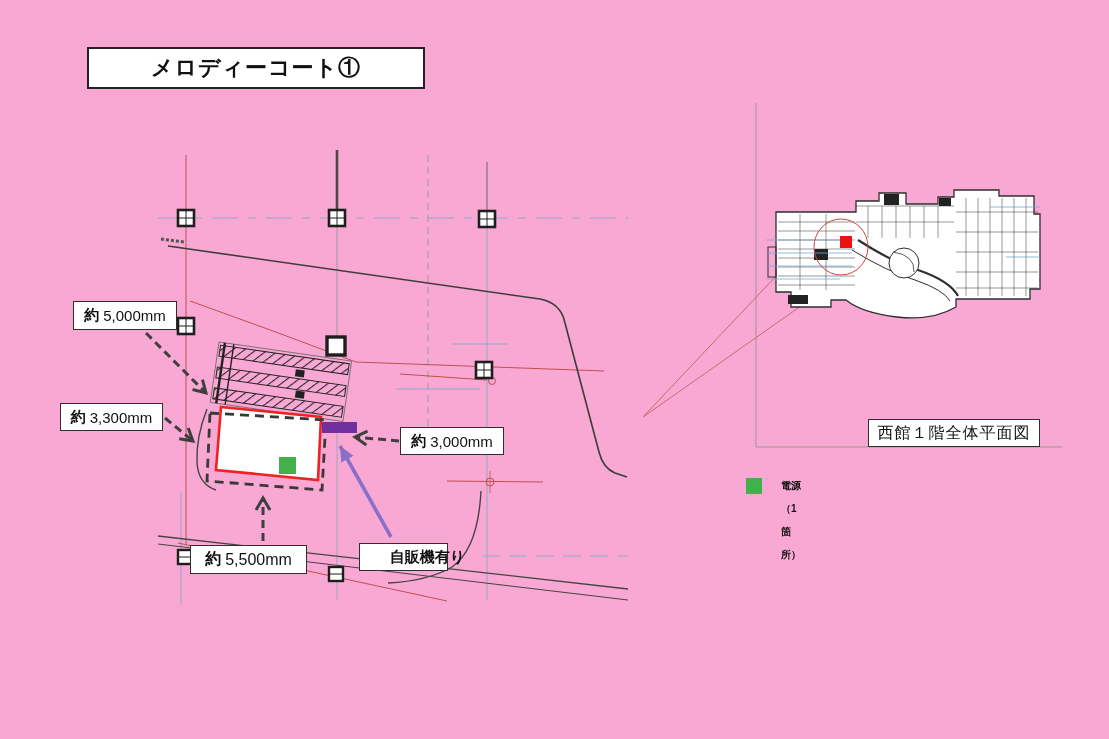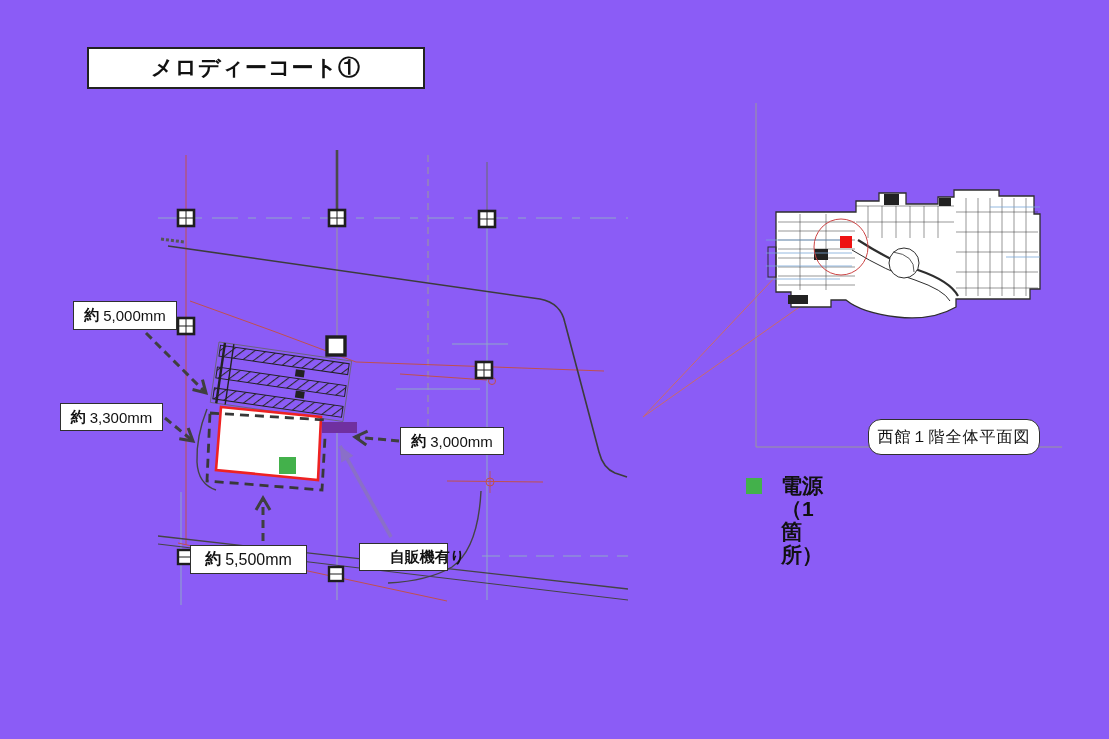--- a/index.html
+++ b/index.html
@@ -1,40 +1,40 @@
 <!DOCTYPE html>
 <html><head>
 <meta charset="utf-8">
 <style>
   html,body{margin:0;padding:0;background:#fff;}
   #slide{
-    position:relative;width:1109px;height:739px;background:#8b5cf6;
+    position:relative;width:1109px;height:739px;background:#f9a8d4;
     font-family:"Liberation Sans", sans-serif;overflow:hidden;
   }
   #drawing{position:absolute;left:0;top:0;}
   .box{
     position:absolute;background:#ffffff;border:1.6px solid #2f2f2f;
     display:flex;align-items:center;justify-content:center;
     color:#111;white-space:nowrap;box-sizing:border-box;
   }
   .title-box{
     left:87px;top:47px;width:338px;height:42px;border:2px solid #222;
     font-size:22px;font-weight:700;letter-spacing:1px;
   }
   .dim{font-size:15px;}
   .dim .pfx{font-weight:700;margin-right:4px;}
   .d5000{left:73px;top:301px;width:104px;height:29px;}
   .d3300{left:60px;top:403px;width:103px;height:28px;}
   .d3000{left:400px;top:427px;width:104px;height:28px;}
   .d5500{left:190px;top:545px;width:117px;height:29px;font-size:16px;}
   .vending-box{left:359px;top:543px;width:89px;height:28px;font-weight:700;font-size:15px;padding-left:48px;}
-  .overview-box{left:868px;top:419px;width:172px;height:36px;font-size:16px;font-weight:500;letter-spacing:1px;border-radius:13px;}
+  .overview-box{left:868px;top:419px;width:172px;height:28px;font-size:16px;font-weight:500;letter-spacing:1px;}
   .legend{position:absolute;left:746px;top:474px;}
   .legend .swatch{position:absolute;left:0;top:4px;width:16px;height:16px;background:#43b14b;}
-  .legend .ltext{position:absolute;left:35px;top:0;font-size:21px;font-weight:700;color:#111;line-height:23px;}
+  .legend .ltext{position:absolute;left:35px;top:0;font-size:10px;font-weight:700;color:#111;line-height:23px;}
 </style>
 </head>
 <body>
 
 <div id="slide">
 
   <svg id="drawing" width="1109" height="739" viewBox="0 0 1109 739">
     <defs>
       <pattern id="hatch" width="7" height="7" patternUnits="userSpaceOnUse" patternTransform="rotate(45)">
         <line x1="0" y1="0" x2="0" y2="7" stroke="#2b2b2b" stroke-width="2.2"></line>

